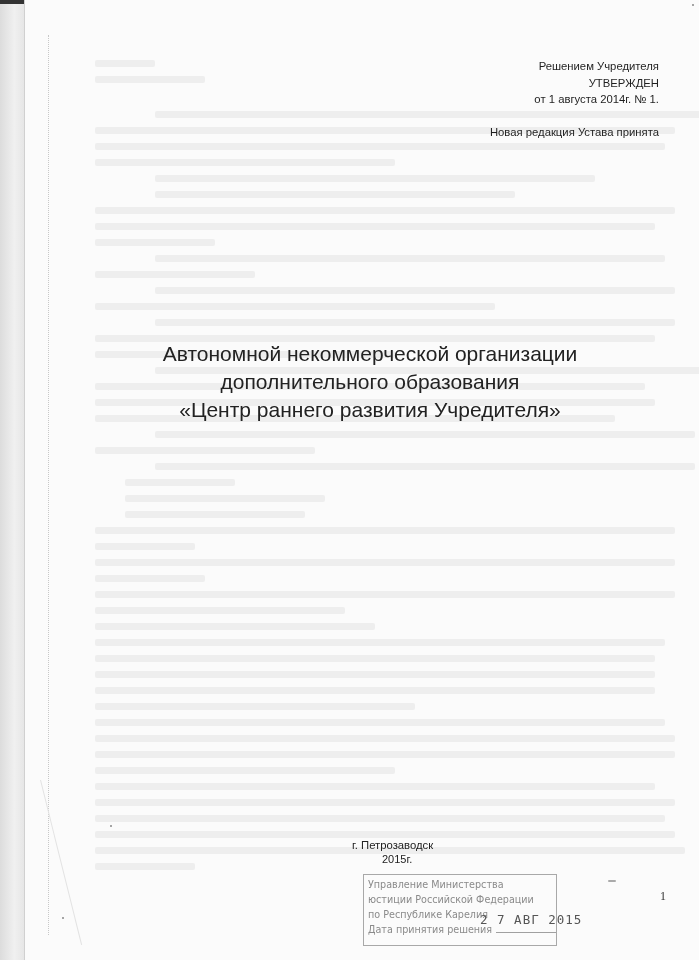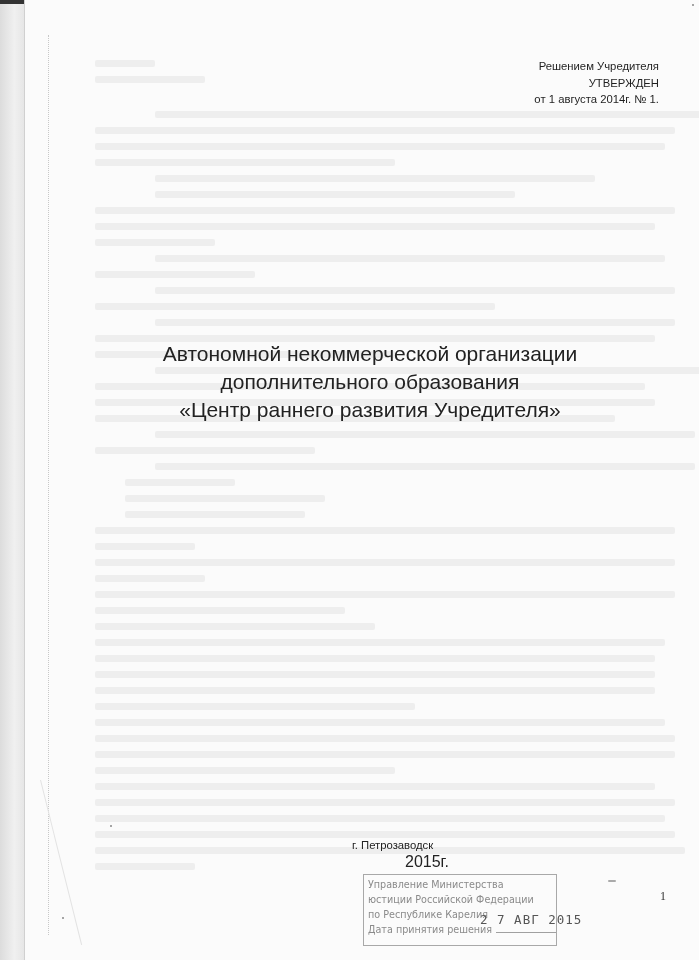--- a/index.html
+++ b/index.html
@@ -38,21 +38,21 @@
     }
     .approval .gap { height: 16px; }
     .title-block {
       position: absolute; left: 120px; width: 500px; top: 340px;
       text-align: center; font-size: 21px; line-height: 28px; color: #222;
     }
     .city {
       position: absolute; left: 352px; top: 837px; font-size: 11.3px; line-height: 16px;
       color: #222;
     }
-    .year { position: absolute; left: 382px; top: 853px; font-size: 16px; color: #222; margin-left: 23px; }
+    .year { position: absolute; left: 382px; top: 853px; font-size: 11px; color: #222; }
     .stamp {
       position: absolute; left: 363px; top: 874px; width: 194px; height: 72px;
       border: 1px solid #a8a8a8; color: #8a8a8a;
       font-family: "DejaVu Sans", sans-serif; font-size: 9.6px; line-height: 15px;
       box-sizing: border-box; padding: 2px 4px 0 4px;
     }
     .stamp .line { display: block; white-space: nowrap; }
     .stamp .date-row { display: block; white-space: nowrap; text-align: right; }
     .stamp .date-underline {
       display: inline-block; width: 60px; border-bottom: 1px solid #a0a0a0; margin-left: 4px; height: 10px;
@@ -128,20 +128,21 @@
   <div class="ln" style="width:580px"></div>
   <div class="ln" style="width:590px"></div>
   <div class="ln" style="width:100px"></div>
 </div>
 
 <div class="approval">
   <div>Решением Учредителя</div>
   <div>УТВЕРЖДЕН</div>
   <div>от 1 августа 2014г. № 1.</div>
   <div class="gap"></div>
+  <div>Новая редакция Устава принята</div>
 </div>
 
 <div class="title-block">
   <div>Автономной некоммерческой организации</div>
   <div>дополнительного образования</div>
   <div>«Центр раннего развития Учредителя»</div>
 </div>
 
 <div class="city">г. Петрозаводск</div>
 <div class="year">2015г.</div>

